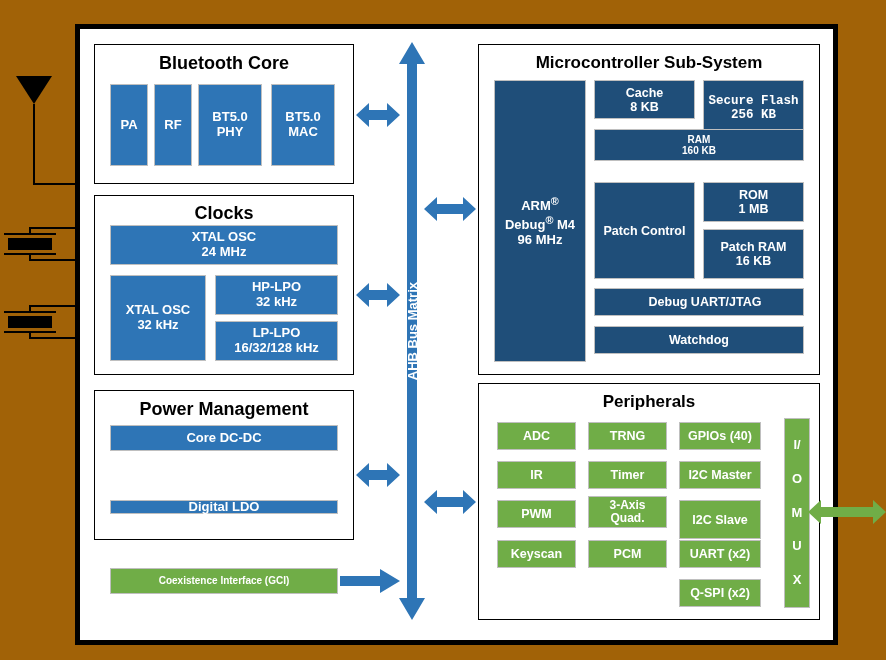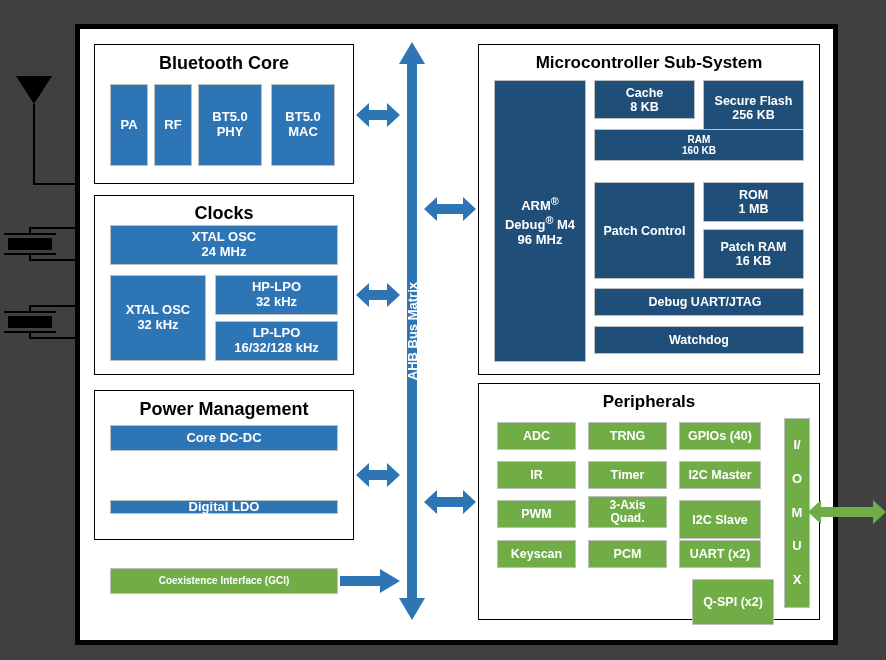--- a/index.html
+++ b/index.html
@@ -1,17 +1,17 @@
 <!DOCTYPE html>
 <html><head>
 <meta charset="utf-8">
 <style>
   html,body{margin:0;padding:0;background:#ffffff;}
   body{width:886px;height:660px;font-family:"Liberation Sans",sans-serif;}
-  #root{position:relative;width:886px;height:660px;overflow:hidden;background:#404040;}
+  #root{position:relative;width:886px;height:660px;overflow:hidden;background:#a16207;}
 
   .abs{position:absolute;box-sizing:border-box;}
 
   
   #chip-boundary{left:75px;top:24px;width:763px;height:621px;border:5px solid #000;background:#fff;}
 
   
   .group{border:1.5px solid #000;background:#fff;}
   .group-title{position:absolute;left:0;width:100%;text-align:center;font-weight:bold;color:#000;}
 
@@ -159,21 +159,21 @@
     <span style="text-align:center;">
       <span>ARM</span><sup>®</sup><br>
       <span>Debug</span><sup>®</sup><span> M4</span><br>
       <span>96 MHz</span>
     </span>
   </div>
   <div class="blk navy abs" style="left:594px;top:80px;width:101px;height:39px;font-size:12.5px;white-space:pre-line;">
     <span style="white-space:pre-line;">Cache
 8 KB</span>
   </div>
-  <div class="blk navy abs" style="left:703px;top:80px;width:101px;height:56px;font-size:12.5px;white-space:pre-line;">
+  <div class="blk navy abs" style="left:703px;top:80px;width:101px;height:56px;font-size:12.5px;white-space:pre-line;font-family:Liberation Mono, monospace;">
     <span style="white-space:pre-line;">Secure Flash
 256 KB</span>
   </div>
   <div class="blk navy abs" style="left:594px;top:129px;width:210px;height:32px;font-size:10px;white-space:pre-line;">
     <span style="white-space:pre-line;">RAM
 160 KB</span>
   </div>
   <div class="blk navy abs" style="left:594px;top:182px;width:101px;height:97px;font-size:12.5px;">
     <span>Patch Control</span>
   </div>
@@ -228,21 +228,21 @@
   </div>
   <div class="blk green abs" style="left:679px;top:461px;width:82px;height:28px;font-size:12.5px;">
     <span>I2C Master</span>
   </div>
   <div class="blk green abs" style="left:679px;top:500px;width:82px;height:39px;font-size:12.5px;">
     <span>I2C Slave</span>
   </div>
   <div class="blk green abs" style="left:679px;top:540px;width:82px;height:28px;font-size:12.5px;">
     <span>UART (x2)</span>
   </div>
-  <div class="blk green abs" style="left:679px;top:579px;width:82px;height:46px;font-size:12.5px;margin-left:13px;">
+  <div class="blk green abs" style="left:679px;top:579px;width:82px;height:28px;font-size:12.5px;">
     <span>Q-SPI (x2)</span>
   </div>
 
   <div class="blk green abs" style="left:784px;top:418px;width:26px;height:190px;font-size:13px;flex-direction:column;justify-content:space-evenly;">
     <span>I/</span>
     <span>O</span>
     <span>M</span>
     <span>U</span>
     <span>X</span>
   </div>

